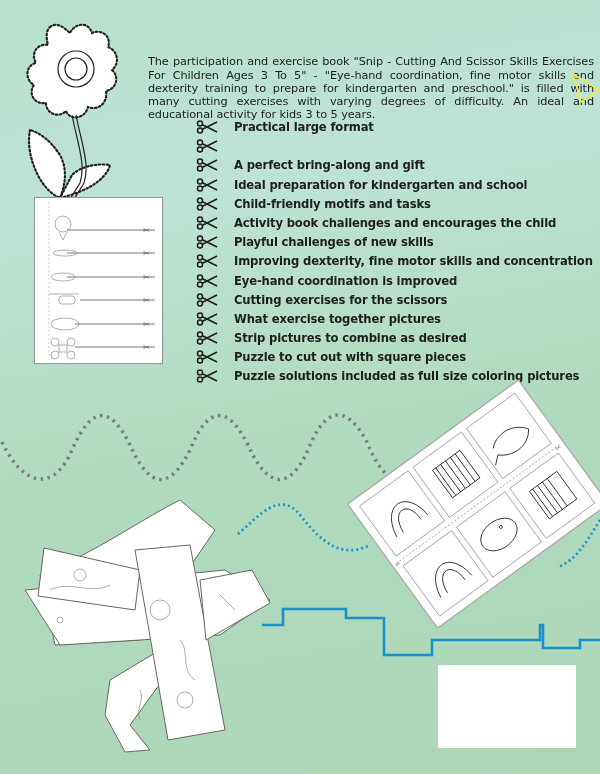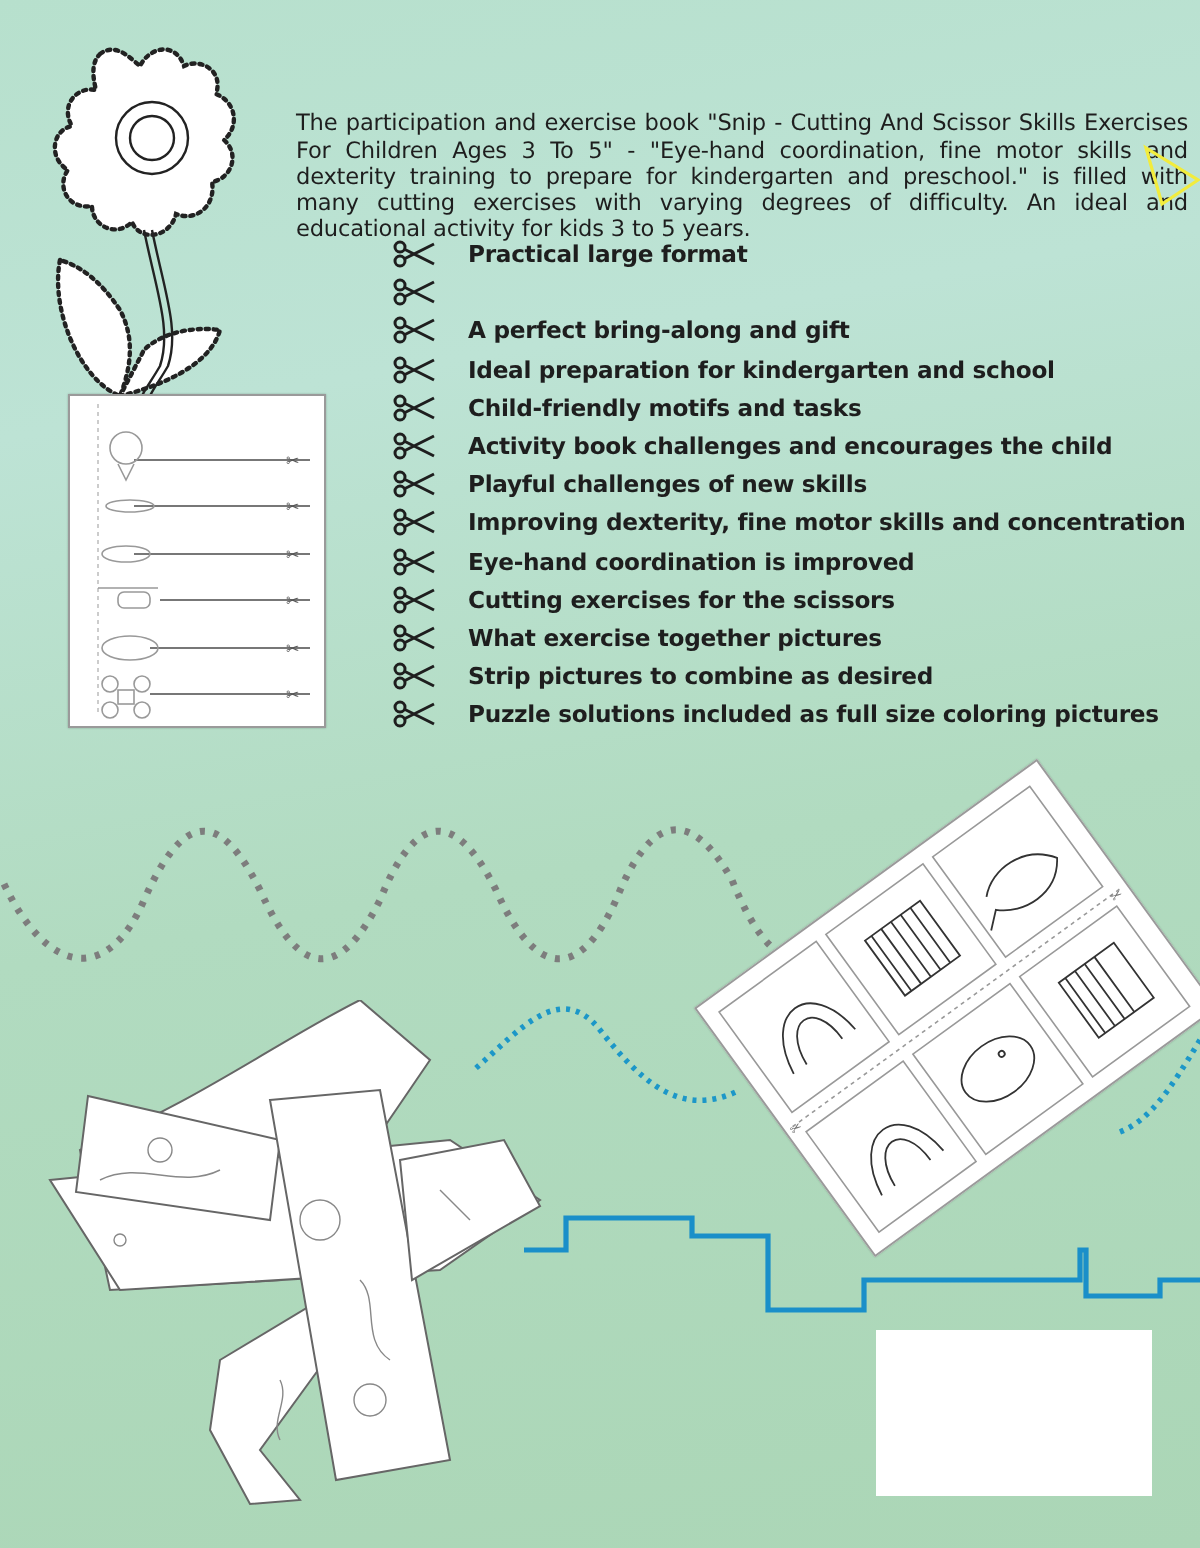--- a/index.html
+++ b/index.html
@@ -208,20 +208,30 @@
       <span>Strip pictures to combine as desired</span>
     </li>
   <li>
       <svg class="sc" viewBox="0 0 22 14">
         <g fill="none" stroke="#1e1e1e" stroke-width="1.5">
           <circle cx="4" cy="3.5" r="2.5"></circle>
           <circle cx="4" cy="10.5" r="2.5"></circle>
           <path d="M6 4.5 L21 12 M6 9.5 L21 2"></path>
         </g>
       </svg>
+      <span>Puzzle to cut out with square pieces</span>
+    </li>
+  <li>
+      <svg class="sc" viewBox="0 0 22 14">
+        <g fill="none" stroke="#1e1e1e" stroke-width="1.5">
+          <circle cx="4" cy="3.5" r="2.5"></circle>
+          <circle cx="4" cy="10.5" r="2.5"></circle>
+          <path d="M6 4.5 L21 12 M6 9.5 L21 2"></path>
+        </g>
+      </svg>
       <span>Puzzle solutions included as full size coloring pictures</span>
     </li>
 </ul>
 
 <svg class="abs" style="left:0;top:0" width="600" height="774" viewBox="0 0 600 774">
   <path d="M2 442 C 25 490, 55 490, 72 450 C 92 405, 110 405, 130 445 C 150 490, 170 490, 190 450 C 208 405, 228 405, 248 445 C 268 490, 290 490, 308 450 C 326 405, 346 405, 366 440 C 386 490, 408 490, 420 455" fill="none" stroke="#7d7d7d" stroke-width="3.5" stroke-dasharray="2.5 4.5"></path>
   <path d="M238 534 C 260 515, 280 490, 300 515 C 320 540, 340 560, 370 545 M560 566 C 575 560, 585 545, 600 520" fill="none" stroke="#1c97c8" stroke-width="2.8" stroke-dasharray="2 3"></path>
   <path d="M262 625 L283 625 L283 609 L346 609 L346 618 L384 618 L384 655 L432 655 L432 640 L540 640 L540 625 L543 625 L543 648 L580 648 L580 640 L600 640" fill="none" stroke="#1a8fc9" stroke-width="2.6"></path>
 </svg>
 

